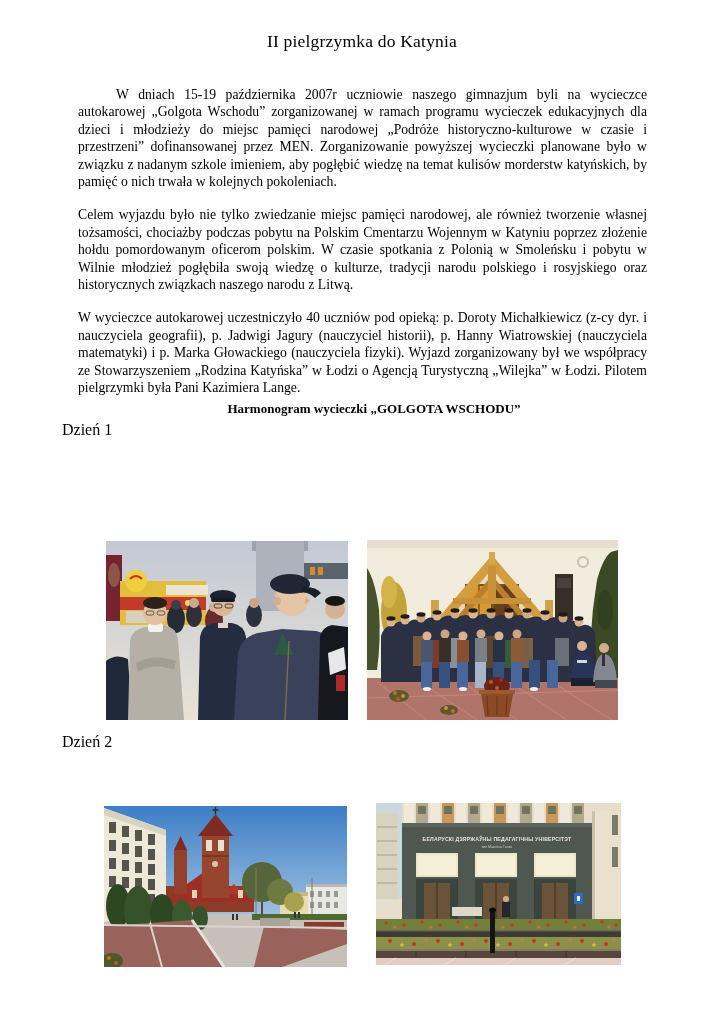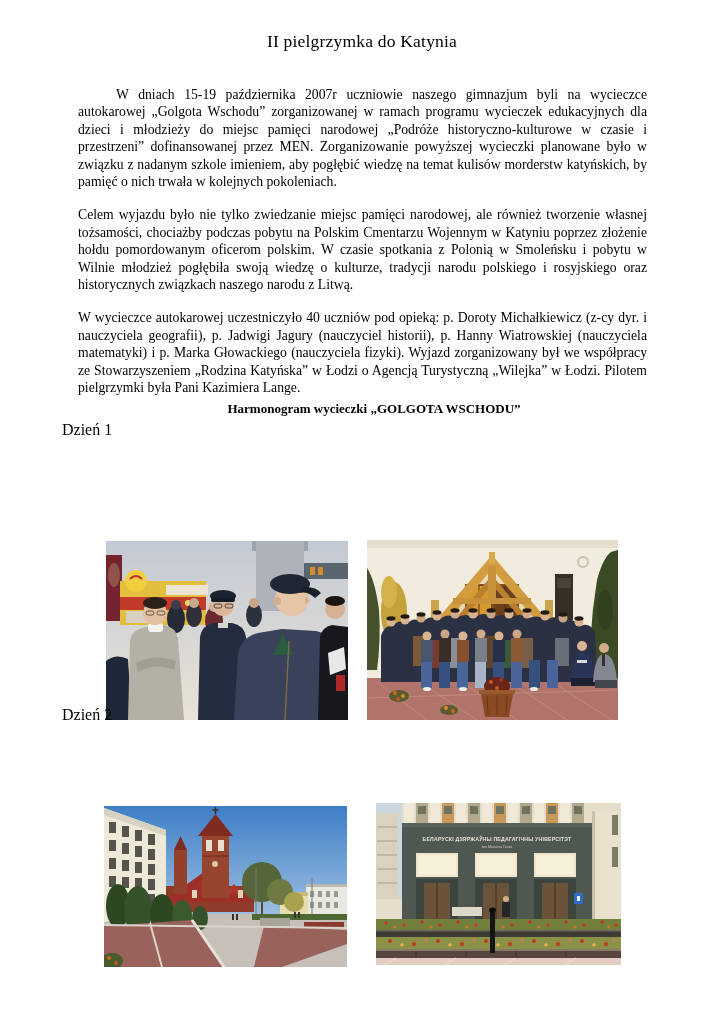--- a/index.html
+++ b/index.html
@@ -21,21 +21,21 @@
     position:absolute;top:389px;left:0;width:724px;text-align:center;
     font-size:13px;font-weight:bold;margin:12px;
   }
   .day-block{
     position:absolute;left:62px;width:601px;
     font-size:16px;line-height:17.4px;
   }
   .day-block .day-label{white-space:pre;}
   .day-block p{margin:0;text-align:justify;}
   .day1{top:421px;}
-  .day2{top:706px;}
+  .day2{top:733px;}
   figure.photo{position:absolute;margin:0;padding:0;line-height:0;}
   .photo1{left:106px;top:541px;width:242px;height:179px;}
   .photo2{left:367px;top:540px;width:251px;height:180px;}
   .photo3{left:104px;top:806px;width:243px;height:161px;}
   .photo4{left:376px;top:803px;width:245px;height:162px;}
   figure.photo svg{display:block;width:100%;height:100%;}
 </style>
 </head>
 <body>
 

